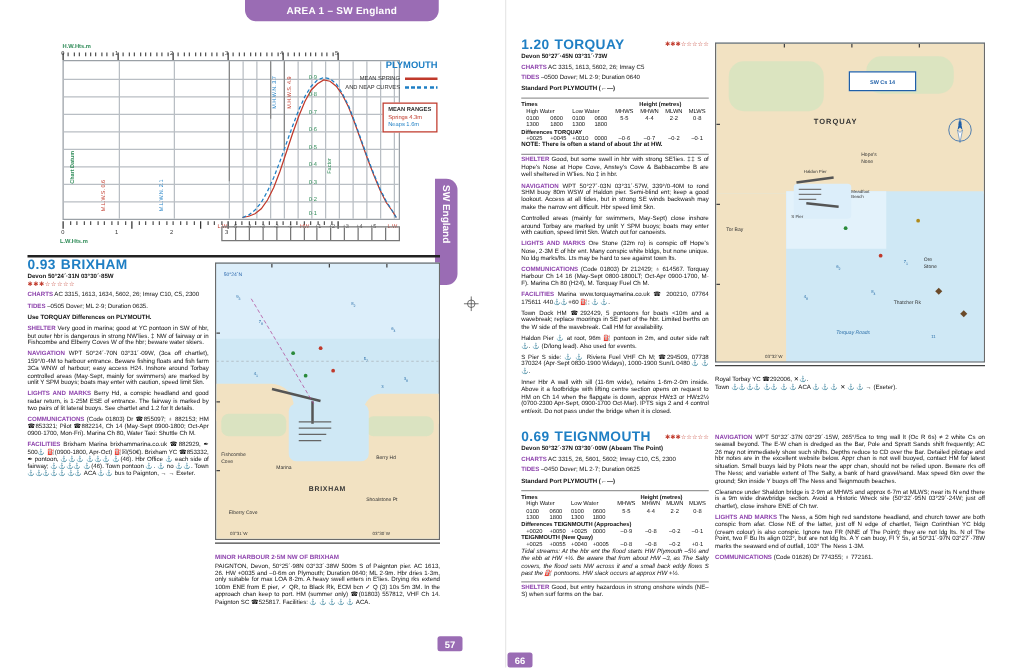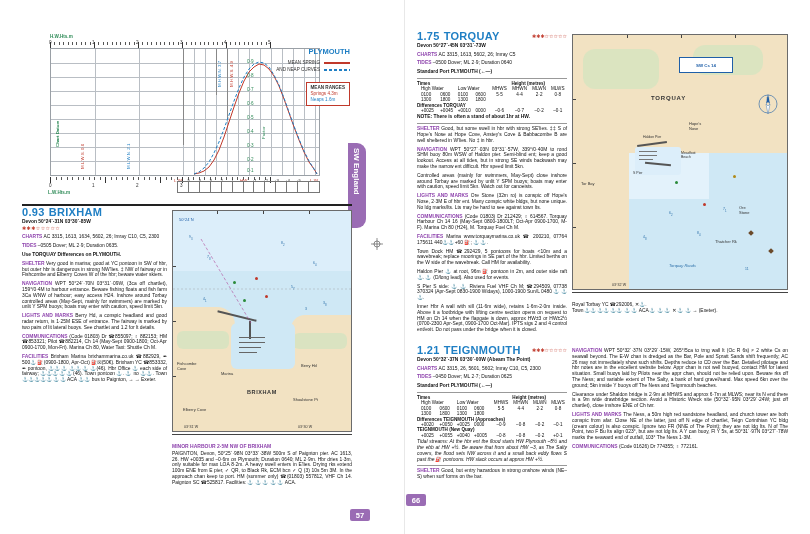--- a/index.html
+++ b/index.html
@@ -16,21 +16,21 @@
   .sidetab{position:absolute;left:348px;top:143px;width:18px;height:85px;
            background:#9a6cb4;border-radius:0 9px 9px 0;}
   .sidetab span{display:block;color:#fff;font-size:8px;font-weight:bold;white-space:nowrap;
                 transform:rotate(90deg);transform-origin:left top;
                 position:absolute;left:13px;top:5px;}
 
   .pagenum{position:absolute;width:20px;height:12px;background:#9a6cb4;color:#fff;
            font-size:7.5px;font-weight:bold;display:flex;align-items:center;justify-content:center;
            border-radius:2px;}
   #pn-left{left:350px;top:509px;}
-  #pn-right{left:406px;top:494px;}
+  #pn-right{left:406px;top:522px;}
 
   
   .gutter{position:absolute;left:404px;top:0;width:1px;height:534px;background:#e8e8e8;}
 
   
   .chartbox{position:absolute;left:22px;top:33px;width:330px;height:172px;}
   .plotframe{position:absolute;left:28px;top:15px;width:270px;height:128px;
              border:1px solid #9aa0a6;box-sizing:border-box;background:#fff;}
   .hgrid{position:absolute;left:0;width:100%;height:1px;background:#b9bec4;}
   .vgrid{position:absolute;top:0;width:1px;height:100%;background:#b9bec4;}
@@ -87,20 +87,21 @@
   .bord-tick{position:absolute;background:#444;}
 
   .caption{position:absolute;font-size:4.9px;line-height:5.8px;text-align:justify;color:#111;}
   .cap-title{font-size:5px;font-weight:bold;color:#8e44ad;}
 </style>
 </head>
 <body>
 
 <div class="page">
 
+  <div class="runhead" id="rh-left">AREA 1 – SW England</div>
 
   <div class="sidetab">
     <span>SW England</span>
   </div>
 
   <div class="gutter"></div>
 
   <div style="position:absolute;left:371px;top:236px;width:12px;height:12px;">
     <svg width="12" height="12" viewBox="0 0 12 12">
       <circle cx="6" cy="6" r="3" fill="none" stroke="#444" stroke-width=".6"></circle>
@@ -425,21 +426,21 @@
     <div class="cl-label" style="left:126px;top:-9px;font-size:3.6px;">03°30´W</div>
   </div>
 
   <div class="caption" style="left:172px;top:444px;width:180px;">
     <div class="cap-title">MINOR HARBOUR 2·5M NW OF BRIXHAM</div>
     <div style="margin-top:1px;">PAIGNTON, Devon, 50°25´·98N 03°33´·38W 500m S of Paignton pier. AC 1613, 26. HW +0035 and –0·6m on Plymouth; Duration 0640; ML 2·9m. Hbr dries 1·3m, only suitable for max LOA 8·2m. A heavy swell enters in E'lies. Drying rks extend 100m ENE from E pier, ✓ QR, to Black Rk, ECM bcn ✓ Q (3) 10s 5m 3M. In the approach chan keep to port. HM (summer only) ☎(01803) 557812, VHF Ch 14. Paignton SC ☎525817. Facilities: ⚓ ⚓ ⚓ ⚓ ⚓ ACA.</div>
   </div>
 
   <div class="col" style="left:417px;top:34px;width:150px;">
     <div>
-      <span class="secnum">1.75</span>
+      <span class="secnum">1.20</span>
       &nbsp;&nbsp;<span class="secname">TORQUAY</span>
       <span style="float:right;font-size:5px;color:#c0392b;">✱✱✱☆☆☆☆☆</span>
     </div>
     <div class="coords">Devon 50°27´·45N 03°31´·73W</div>
 
     <p class="t" style="margin-top:3px;">
       <span class="kw">CHARTS</span>
       <span>AC 3315, 1613, 5602, 26;  Imray C5</span>
     </p>
     <p class="t">
@@ -520,21 +521,21 @@
       <span>Marina www.torquaymarina.co.uk ☎ 200210, 07764 175611 440⚓⚓+60 ⛽; ⚓ ⚓.</span>
     </p>
     <p class="t">Town Dock HM ☎292429, 5 pontoons for boats &lt;10m and a wavebreak; replace moorings in SE part of the hbr. Limited berths on the W side of the wavebreak. Call HM for availability.</p>
     <p class="t">Haldon Pier ⚓ at root, 96m ⛽ pontoon in 2m, and outer side raft ⚓. ⚓ (D/long lead). Also used for events.</p>
     <p class="t">S Pier S side: ⚓ ⚓ Riviera Fuel VHF Ch M; ☎294509, 07738 370324 (Apr-Sept 0830-1900 Widays), 1000-1900 Sun/L 0480 ⚓ ⚓ ⚓.</p>
     <p class="t">Inner Hbr A wall with sill (11·6m wide), retains 1·6m-2·0m inside. Above it a footbridge with lifting centre section opens on request to HM on Ch 14 when the flapgate is down, approx HW±3 or HW±2½ (0700-2300 Apr-Sept, 0900-1700 Oct-Mar). IPTS sigs 2 and 4 control ent/exit. Do not pass under the bridge when it is closed.</p>
   </div>
 
   <div class="col" style="left:417px;top:348px;width:150px;">
     <div>
-      <span class="secnum">1.21</span>
+      <span class="secnum">0.69</span>
       &nbsp;&nbsp;<span class="secname">TEIGNMOUTH</span>
       <span style="float:right;font-size:5px;color:#c0392b;">✱✱✱☆☆☆☆☆</span>
     </div>
     <div class="coords">Devon 50°32´·37N 03°30´·00W (Abeam The Point)</div>
 
     <p class="t" style="margin-top:3px;">
       <span class="kw">CHARTS</span>
       <span>AC 3315, 26, 5601, 5602; Imray C10, C5, 2300</span>
     </p>
     <p class="t">

